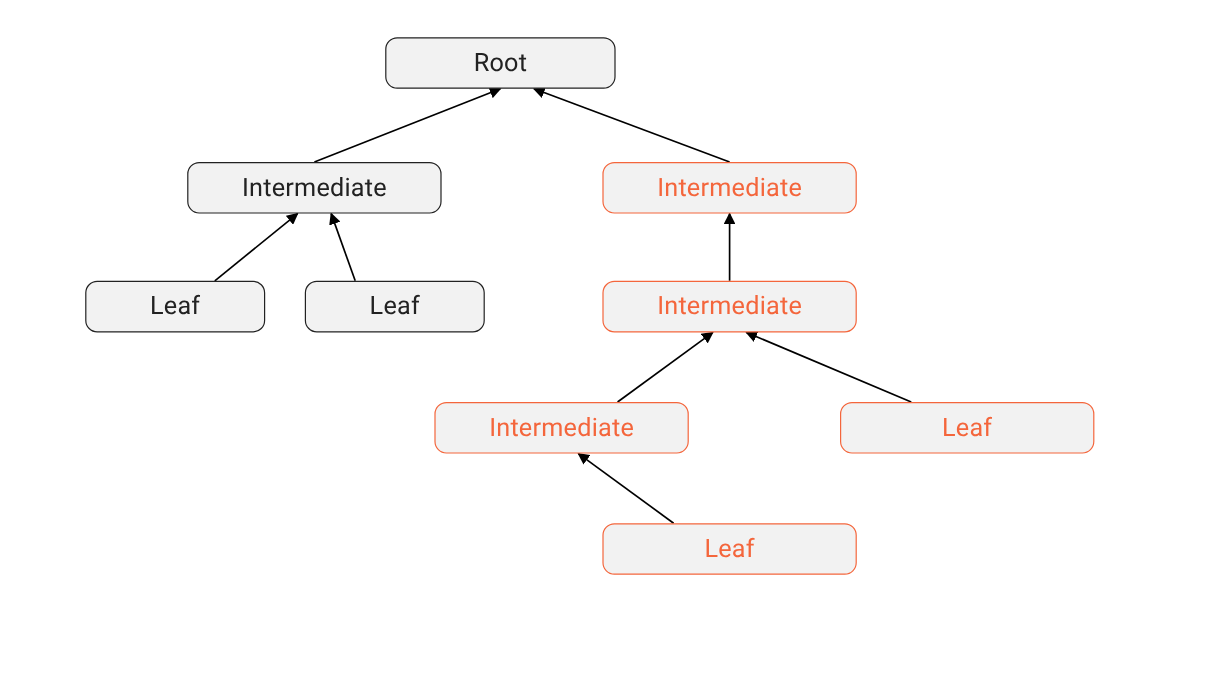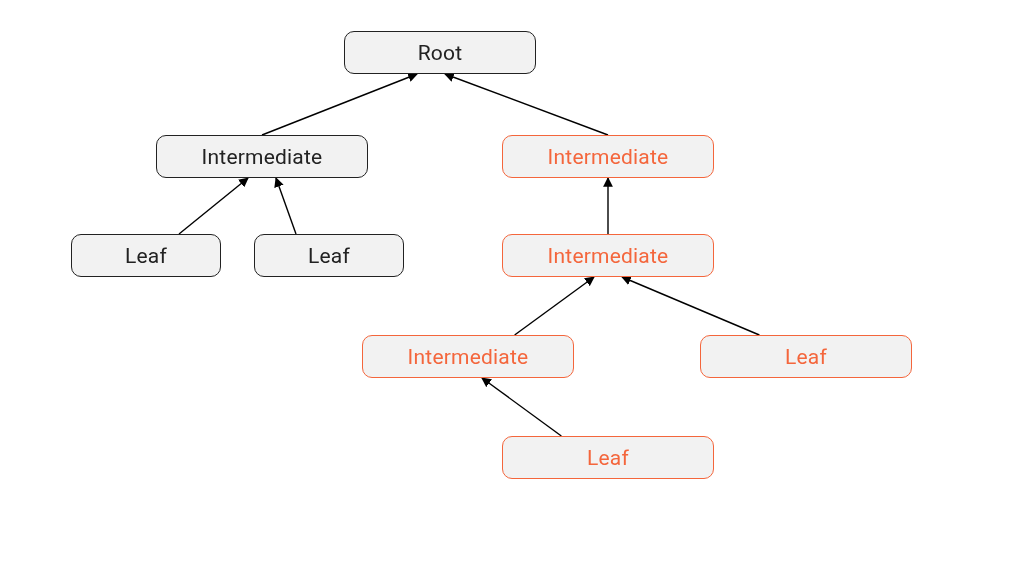--- a/index.html
+++ b/index.html
@@ -62,21 +62,21 @@
         <line x1="179" y1="234" x2="248" y2="178" marker-end="url(#arrow)"></line>
         <line x1="296" y1="234" x2="276" y2="178" marker-end="url(#arrow)"></line>
         <line x1="608" y1="234" x2="608" y2="178" marker-end="url(#arrow)"></line>
         <line x1="514.64" y1="335" x2="594" y2="277" marker-end="url(#arrow)"></line>
         <line x1="759.36" y1="335" x2="622" y2="277" marker-end="url(#arrow)"></line>
         <line x1="561.36" y1="436" x2="482" y2="378" marker-end="url(#arrow)"></line>
       </g>
   </svg>
 
   <div id="nodes-layer">
-      <div class="node default" style="left: 344px; top: 31px; width: 192px; height: 43px;">
+      <div class="node default" style="left: 321px; top: 31px; width: 192px; height: 43px;">
         <span>Root</span>
       </div>
       <div class="node default" style="left: 156px; top: 135px; width: 212px; height: 43px;">
         <span>Intermediate</span>
       </div>
       <div class="node default" style="left: 71px; top: 234px; width: 150px; height: 43px;">
         <span>Leaf</span>
       </div>
       <div class="node default" style="left: 254px; top: 234px; width: 150px; height: 43px;">
         <span>Leaf</span>

